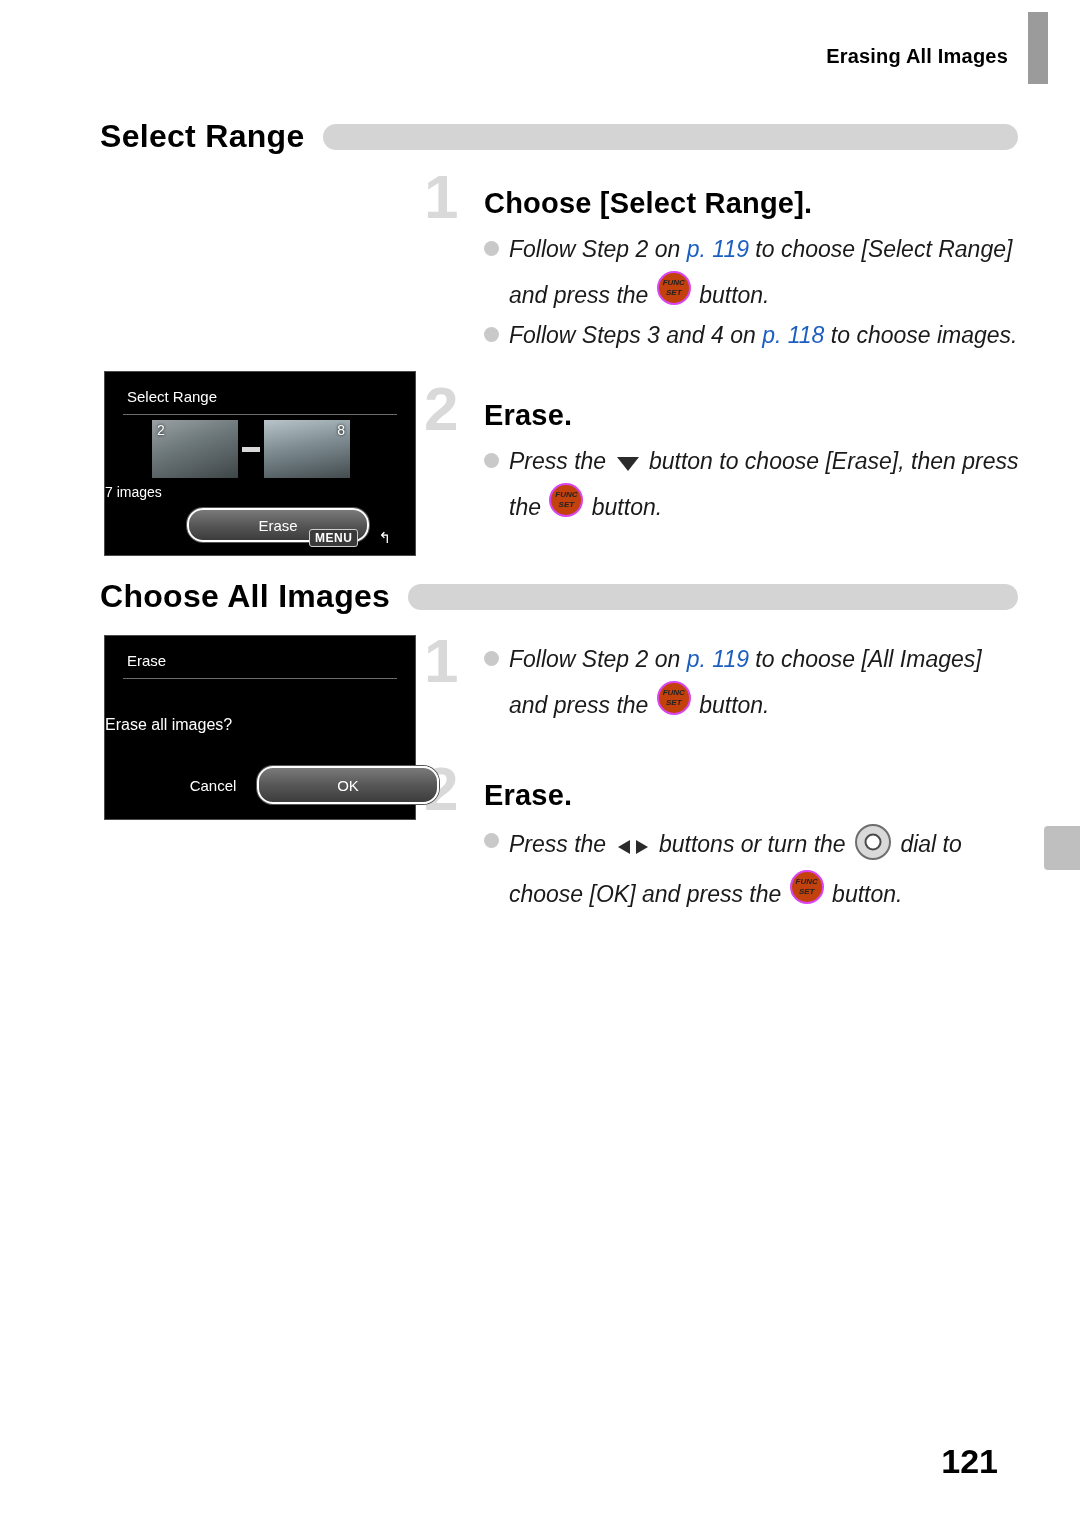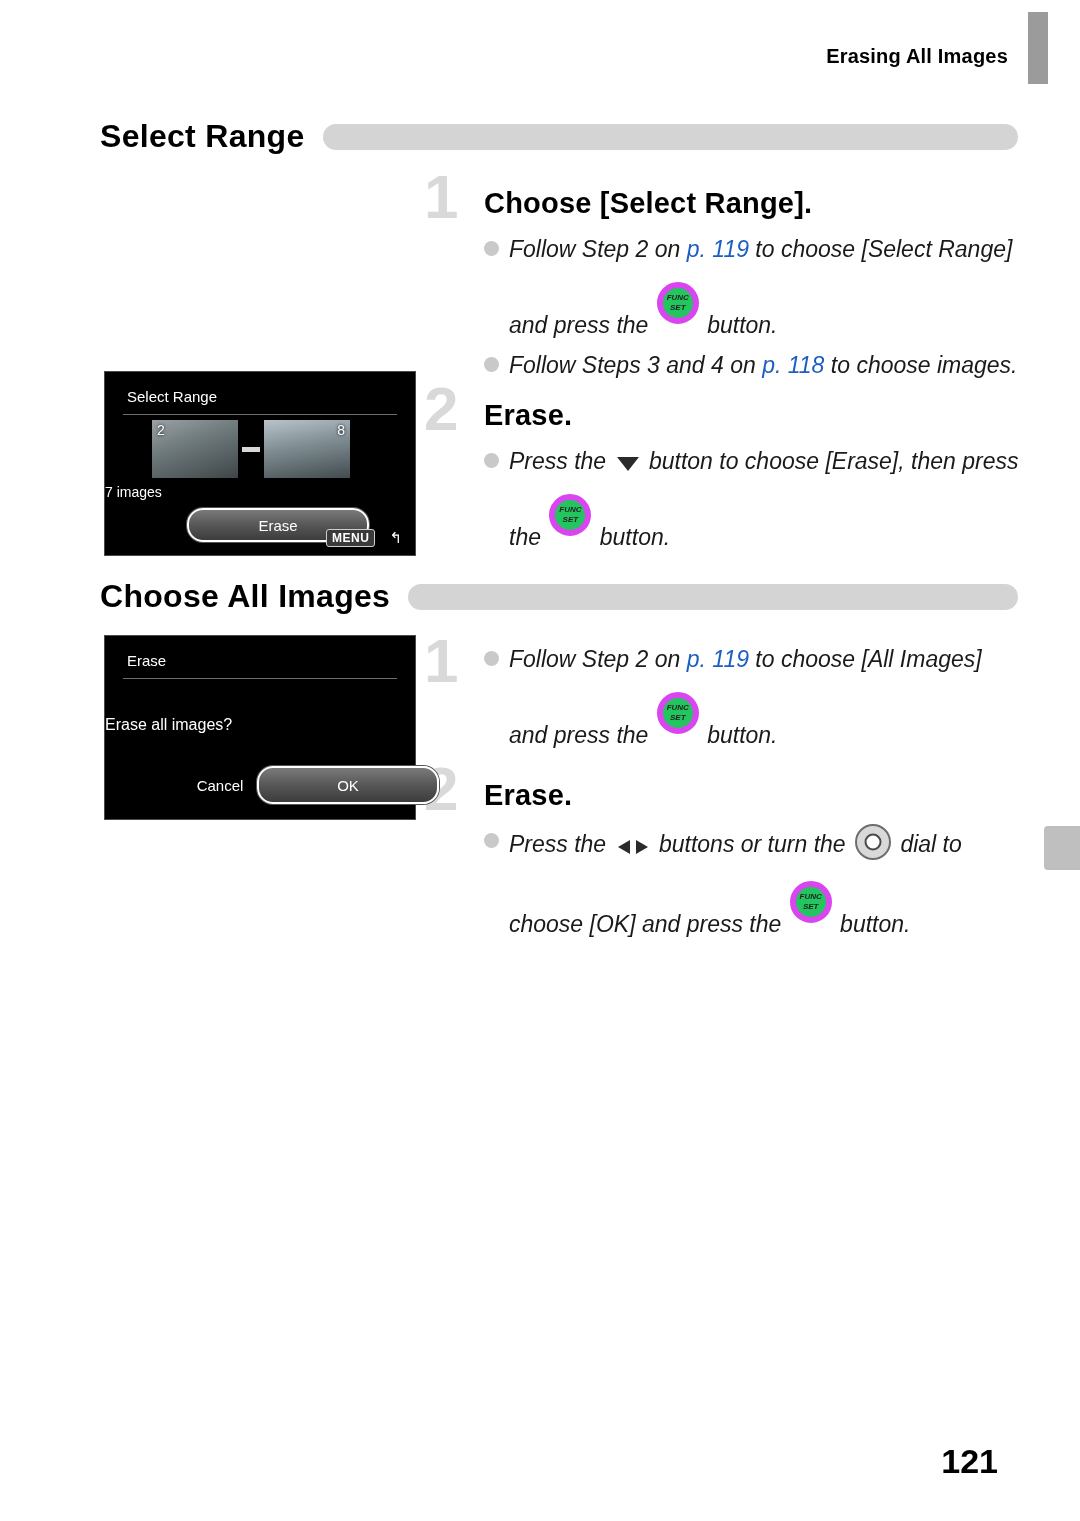--- a/index.html
+++ b/index.html
@@ -117,25 +117,25 @@
   .pg-ref {
     color: #1d5fc0;
   }
 
   
   .icon-func {
     display: inline-block;
     width: 30px;
     height: 30px;
     border-radius: 50%;
-    background: #22c55e;
-    border: 6px solid #d946ef;
+    background: #c2410c;
+    border: 2px solid #d946ef;
     vertical-align: -7px;
     position: relative;
-    margin: 16px 2px;
+    margin: 5px 2px;
   }
   .icon-func span {
     position: absolute;
     left: 0;
     width: 100%;
     text-align: center;
     font-size: 8px;
     font-weight: bold;
     line-height: 1;
     color: #222;
@@ -260,25 +260,25 @@
     color: #fff;
   }
   .lcd-btn.selected {
     background: linear-gradient(180deg,#7a7a7a 0%,#575757 50%,#3c3c3c 100%);
     border: 2px solid #ffffff;
     box-shadow: 0 0 0 1px #555;
   }
   #btn-erase-range { left: 82px; top: 136px; width: 178px; height: 30px; }
   .menu-row {
     position: absolute;
-    right: 13px;
+    right: 24px;
     bottom: 8px;
     display: flex;
     align-items: center;
-    gap: 14px;
+    gap: 20px;
   }
   .menu-badge {
     border: 1px solid #cfcfcf;
     border-radius: 3px;
     padding: 1px 5px;
     font-size: 12px;
     font-weight: bold;
     letter-spacing: 0.5px;
     color: #fff;
     background: #3a3a3a;
@@ -290,21 +290,21 @@
   .erase-q {
     position: absolute;
     left: 0;
     right: 0;
     top: 80px;
     text-align: left;
     font-size: 16px;
     color: #fff;
   }
   #btn-cancel {
-    left: 50px; top: 134px; width: 130px; height: 30px;
+    left: 43px; top: 134px; width: 130px; height: 30px;
     color: #fff;
   }
   #btn-ok {
     left: 152px; top: 130px; width: 178px; height: 34px;
   }
 
   
   .page-number {
     position: absolute;
     right: 82px;

